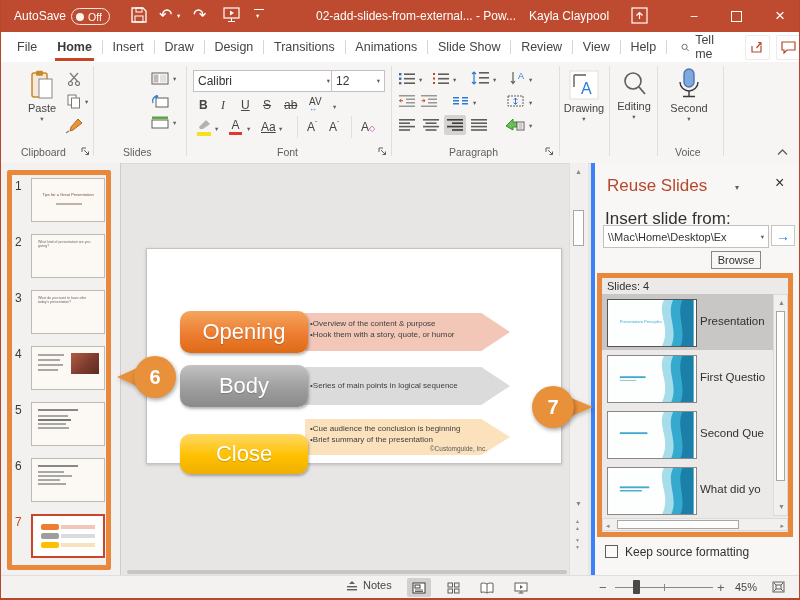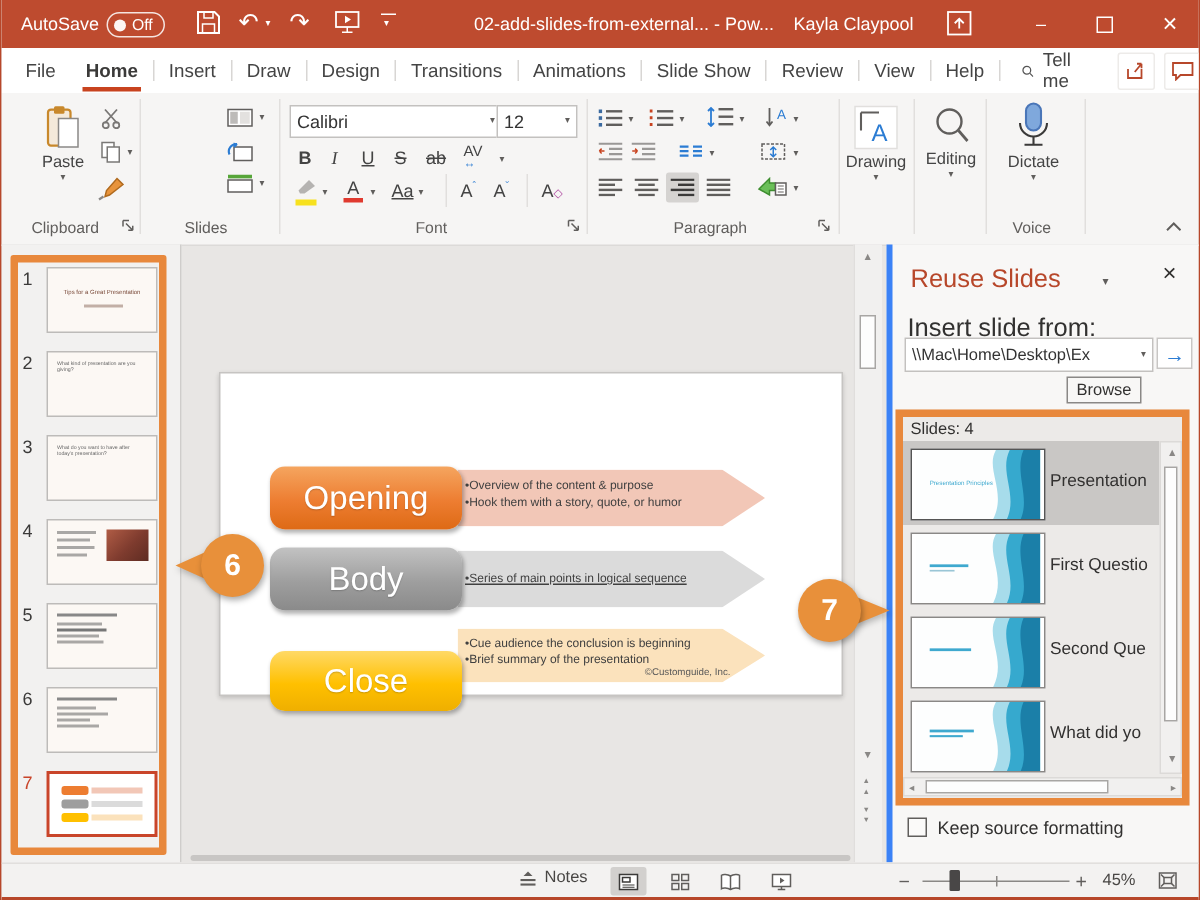--- a/index.html
+++ b/index.html
@@ -430,21 +430,21 @@
       <span>Editing</span>
       <span class="caret">▾</span>
     </div>
 
     <div class="p bigbtn" style="left:664px;top:6px;width:48px;">
       <svg width="24" height="32" viewBox="0 0 24 32">
           <rect x="7" y="1" width="10" height="18" rx="5" fill="#7FA8DC" stroke="#4A76B8" stroke-width="1.4"></rect>
           <path d="M3,14 a9,9 0 0 0 18,0" fill="none" stroke="#3B3A39" stroke-width="1.4"></path>
           <path d="M12,23 v5 M6,28.5 h12" stroke="#3B3A39" stroke-width="1.4"></path>
         </svg>
-      <span>Dictate</span>
+      <span>Second</span>
       <span class="caret">▾</span>
     </div>
     <span class="p glabel" style="left:674px;top:84px;">Voice</span>
     <span class="p" style="left:776px;top:84px;">
       <svg width="11" height="7" viewBox="0 0 11 7">
           <path d="M1,5.5 L5.5,1 L10,5.5" fill="none" stroke="#605E5C" stroke-width="1.3"></path>
         </svg>
     </span>
   </div>
 
@@ -506,21 +506,21 @@
     <div class="p arrow" style="left:158px;top:170px;width:205px;height:36px;background:#FBE2BC;"></div>
 
     <div class="p shape" style="left:33px;top:62px;background:linear-gradient(#F5A55F,#ED7D31 55%,#DE6A15);">Opening</div>
     <div class="p shape" style="left:33px;top:116px;background:linear-gradient(#C2C2C2,#9E9E9E 55%,#8A8A8A);">Body</div>
     <div class="p shape" style="left:33px;top:185px;height:40px;background:linear-gradient(#FFD966,#FFC000 55%,#EFAF00);">Close</div>
 
     <div class="p bullets" style="left:163px;top:70px;width:172px;">
       <div>•Overview of the content &amp; purpose</div>
       <div>•Hook them with a story, quote, or humor</div>
     </div>
-    <div class="p bullets" style="left:163px;top:132px;width:172px;text-decoration:underline;">
+    <div class="p bullets" style="left:163px;top:132px;width:172px;">
       <div>•Series of main points in logical sequence</div>
     </div>
     <div class="p bullets" style="left:163px;top:175px;width:172px;">
       <div>•Cue audience the conclusion is beginning</div>
       <div>•Brief summary of the presentation</div>
     </div>
     <div class="p" style="left:220px;top:196px;width:120px;text-align:right;font-size:6.5px;color:#595959;">©Customguide, Inc.</div>
   </div>
 
   <div class="p" style="left:126px;top:570px;width:440px;height:4px;border-radius:2px;background:#C8C6C4;"></div>

